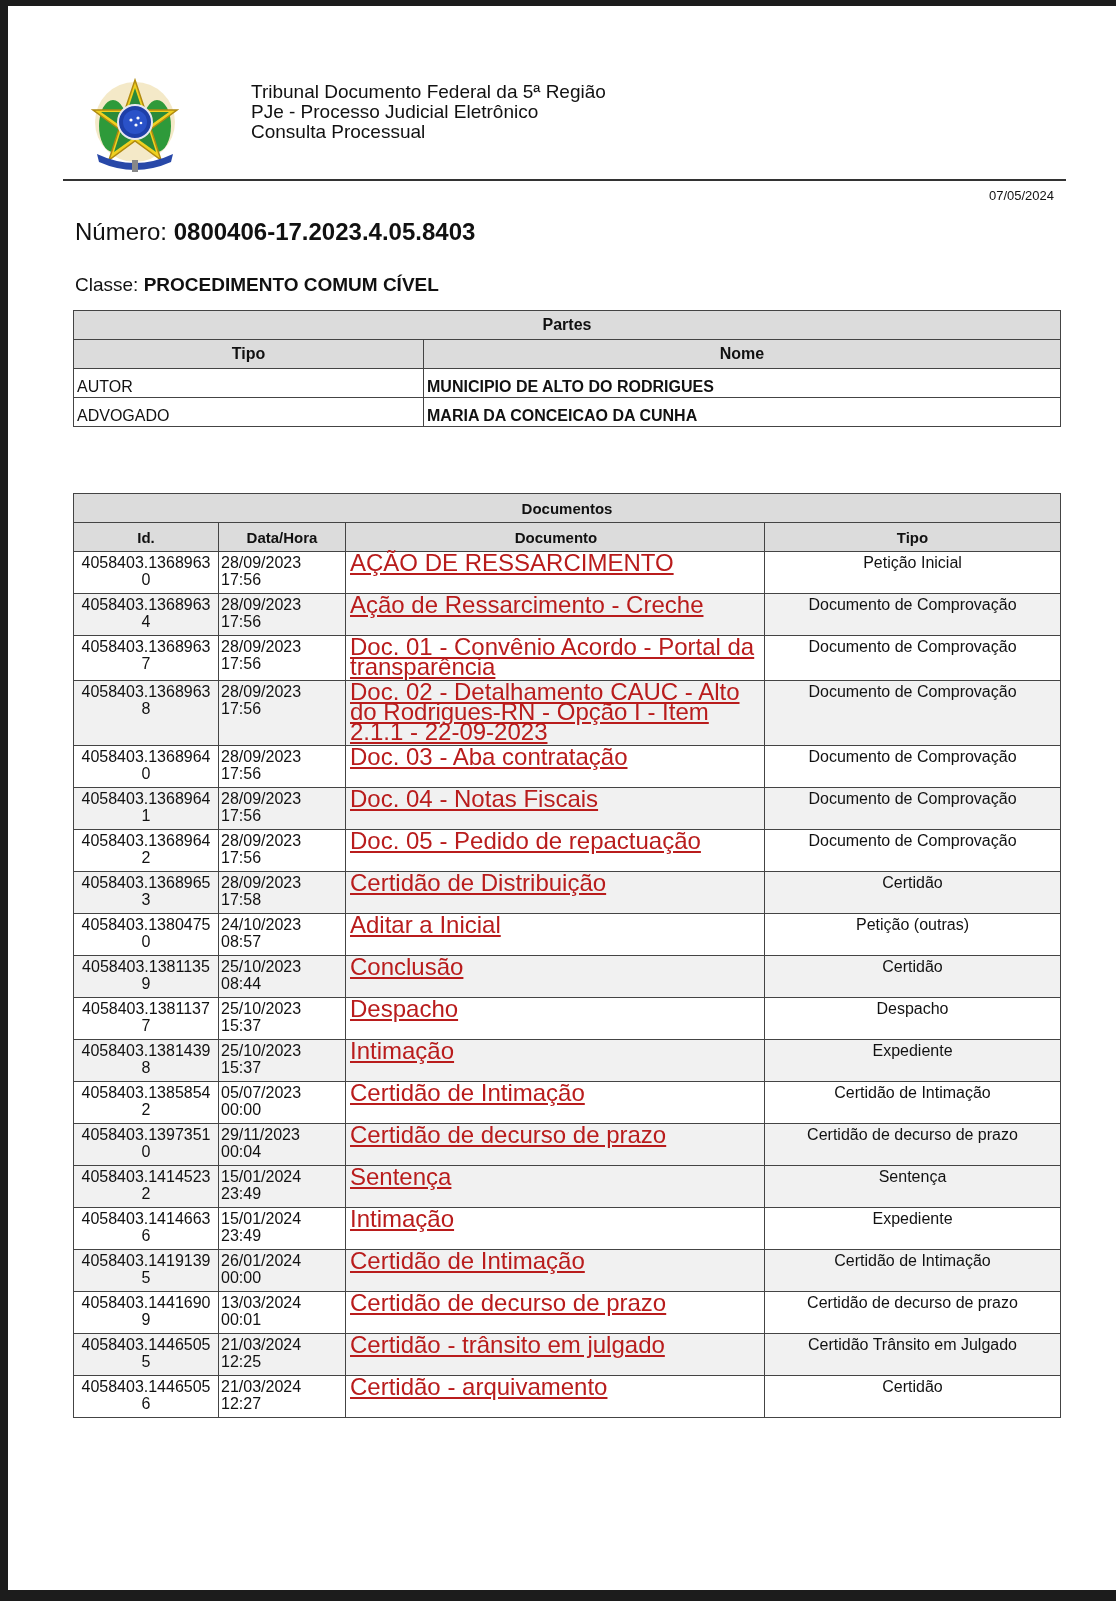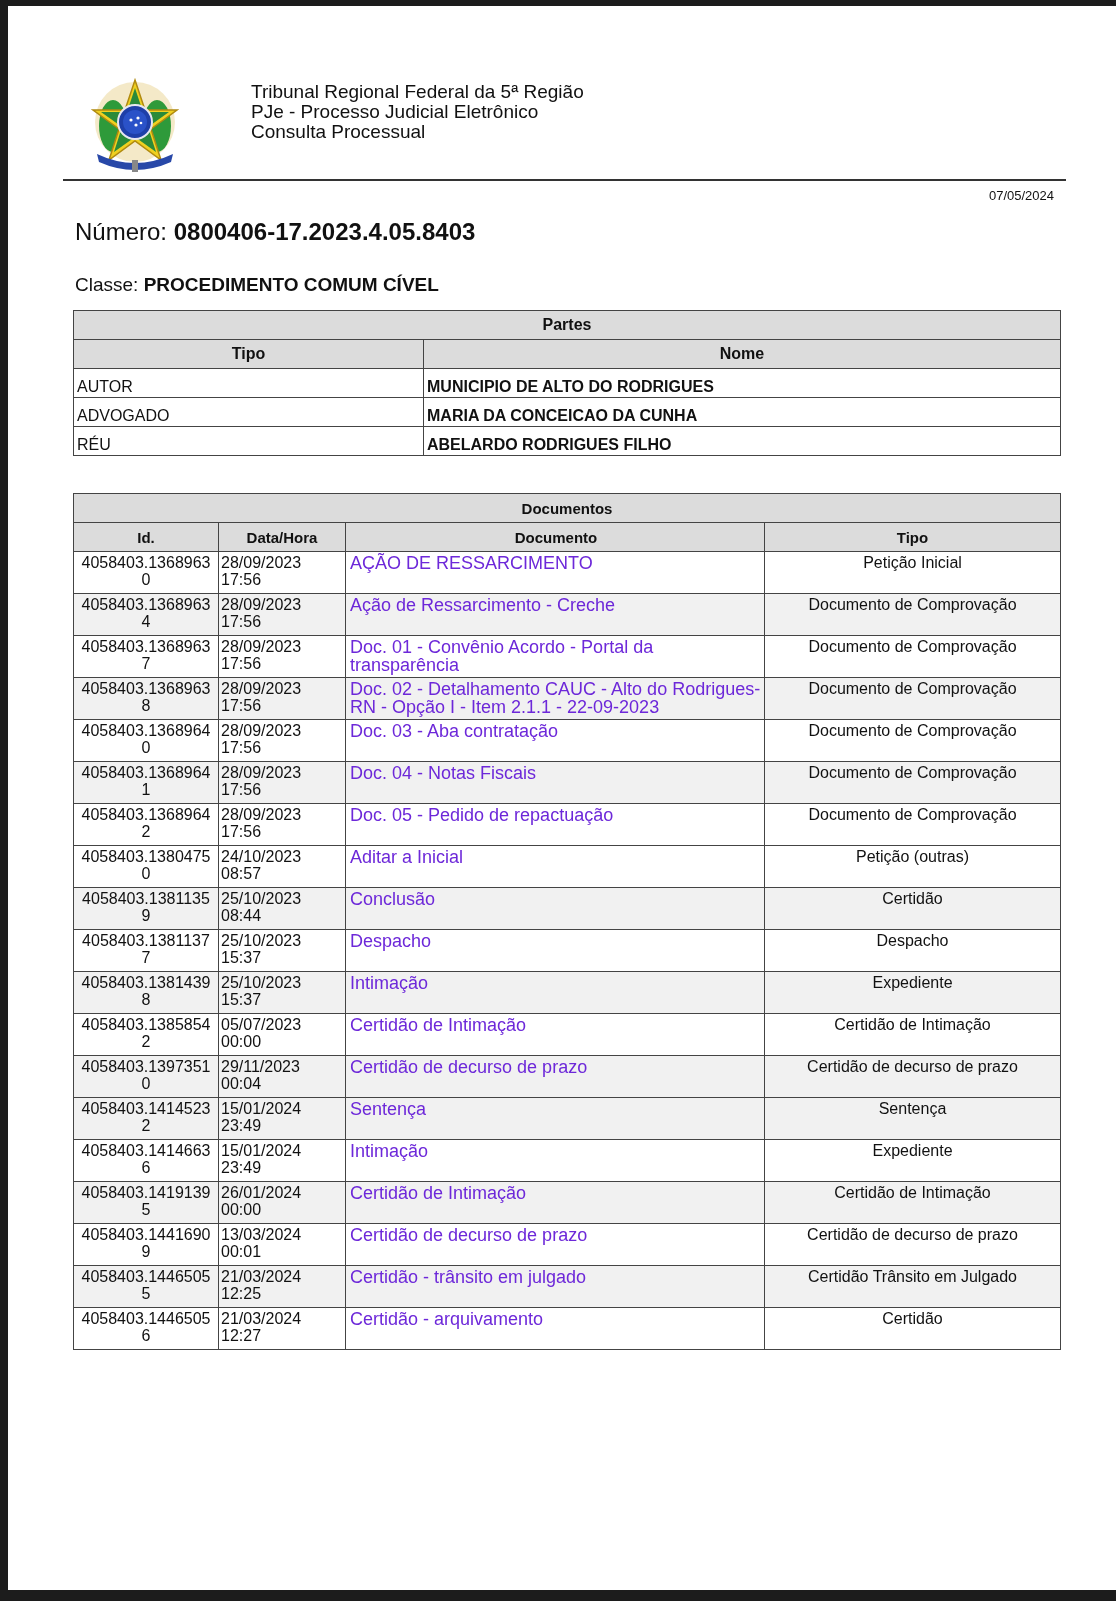--- a/index.html
+++ b/index.html
@@ -21,21 +21,21 @@
   .partes td.nome{font-weight:bold;}
   .docs{top:487px;}
   .docs th{background:#dcdcdc;height:26px;font-weight:bold;font-size:15px;}
   .docs th.left{text-align:center;padding-left:3px;}
   .docs td{vertical-align:top;padding:2px 2px;line-height:17px;height:37px;}
   .docs tr.alt td{background:#f1f1f1;}
   .docs td.id{text-align:center;width:140px;}
   .docs td.dt{width:122px;}
   .docs td.doc{width:412px;padding-left:4px;}
   .docs td.tipo{text-align:center;}
-  .docs a{color:#6d28d9;font-size:18px;line-height:18px;cursor:pointer;}
+  .docs a{color:#b91c1c;text-decoration:underline;font-size:24px;line-height:18px;cursor:pointer;}
   .bottom-bar{position:absolute;left:0;top:1590px;width:1116px;height:11px;background:#1c1c1c;}
 </style>
 </head>
 <body>
 
 <div class="sheet">
   <div class="header">
     <div class="logo">
       <svg width="88" height="100" viewBox="0 0 88 100">
         <circle cx="44" cy="46" r="40" fill="#e0c060" opacity="0.35"></circle>
@@ -47,21 +47,21 @@
         <circle cx="44" cy="46" r="12" fill="#2a52c8"></circle>
         <circle cx="40" cy="44" r="1.6" fill="#fff"></circle>
           <circle cx="47" cy="42" r="1.6" fill="#fff"></circle>
         <circle cx="45" cy="49" r="1.6" fill="#fff"></circle>
           <circle cx="50" cy="47" r="1.3" fill="#fff"></circle>
         <path d="M6,78 Q44,96 82,78 L80,86 Q44,102 8,86 Z" fill="#2848a8"></path>
         <rect x="41" y="84" width="6" height="12" fill="#888"></rect>
       </svg>
     </div>
     <div class="hdr-text">
-      <div>Tribunal Regional Federal da 5ª Região</div>
+      <div>Tribunal Documento Federal da 5ª Região</div>
       <div>PJe - Processo Judicial Eletrônico</div>
       <div>Consulta Processual</div>
     </div>
   </div>
   <div class="hdr-rule"></div>
   <div class="date">07/05/2024</div>
 
   <div class="numero">
     <span>Número: </span><b>0800406-17.2023.4.05.8403</b>
   </div>
@@ -80,24 +80,20 @@
       </tr>
     </thead>
     <tbody id="partes-body">
         <tr>
           <td>AUTOR</td>
           <td class="nome">MUNICIPIO DE ALTO DO RODRIGUES</td>
         </tr>
         <tr>
           <td>ADVOGADO</td>
           <td class="nome">MARIA DA CONCEICAO DA CUNHA</td>
-        </tr>
-        <tr>
-          <td>RÉU</td>
-          <td class="nome">ABELARDO RODRIGUES FILHO</td>
         </tr>
       </tbody>
   </table>
 
   <table class="docs">
     <thead>
       <tr>
           <th colspan="4">Documentos</th>
         </tr>
       <tr>
@@ -143,20 +139,26 @@
           <td class="dt"><span>28/09/2023</span><br><span>17:56</span></td>
           <td class="doc"><a>Doc. 04 - Notas Fiscais</a></td>
           <td class="tipo">Documento de Comprovação</td>
         </tr>
         <tr>
           <td class="id"><span>4058403.1368964</span><br><span>2</span></td>
           <td class="dt"><span>28/09/2023</span><br><span>17:56</span></td>
           <td class="doc"><a>Doc. 05 - Pedido de repactuação</a></td>
           <td class="tipo">Documento de Comprovação</td>
         </tr>
+        <tr class="alt">
+          <td class="id"><span>4058403.1368965</span><br><span>3</span></td>
+          <td class="dt"><span>28/09/2023</span><br><span>17:58</span></td>
+          <td class="doc"><a>Certidão de Distribuição</a></td>
+          <td class="tipo">Certidão</td>
+        </tr>
         <tr>
           <td class="id"><span>4058403.1380475</span><br><span>0</span></td>
           <td class="dt"><span>24/10/2023</span><br><span>08:57</span></td>
           <td class="doc"><a>Aditar a Inicial</a></td>
           <td class="tipo">Petição (outras)</td>
         </tr>
         <tr class="alt">
           <td class="id"><span>4058403.1381135</span><br><span>9</span></td>
           <td class="dt"><span>25/10/2023</span><br><span>08:44</span></td>
           <td class="doc"><a>Conclusão</a></td>

